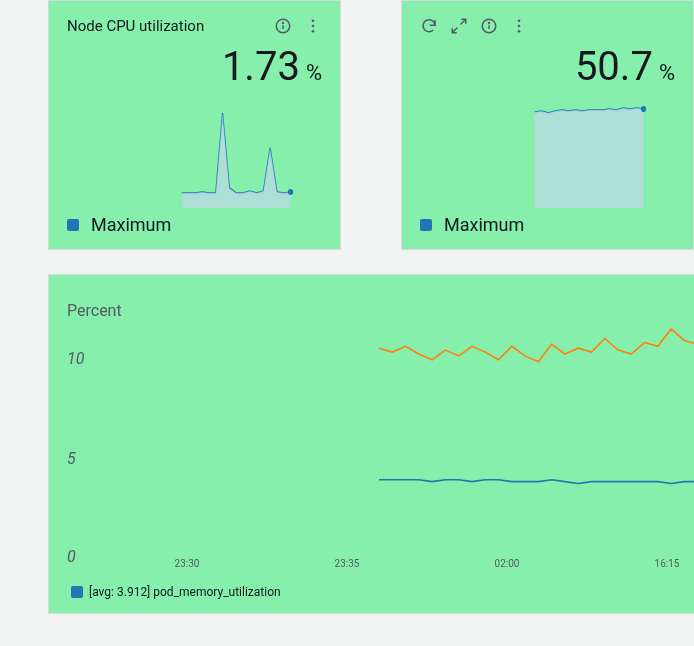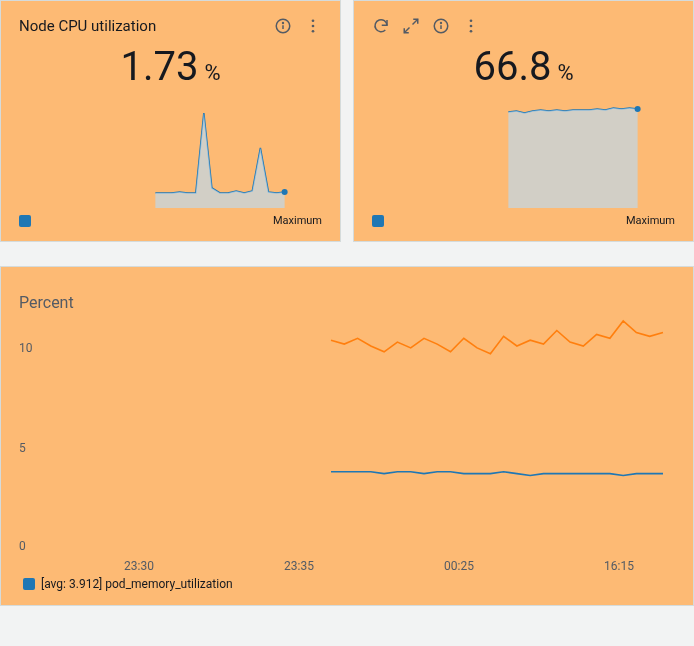--- a/index.html
+++ b/index.html
@@ -9,25 +9,26 @@
     width: 694px;
     font-size: 14px;
     color: #16191f;
   }
   .top-row {
     display: flex;
     gap: 12px;
     padding: 0;
   }
   .card {
-    background: #fdba74;
+    background: #86efac;
     border: 1px solid #d5dbdb;
     border-radius: 0;
     padding: 16px 18px 14px 18px;
     position: relative;
+    margin-left: 48px;
   }
   .small-card {
     flex: 1;
     min-width: 0;
   }
   .card-header {
     display: flex;
     align-items: center;
     justify-content: space-between;
     margin-bottom: 8px;
@@ -46,44 +47,44 @@
     width: 18px;
     height: 18px;
     cursor: pointer;
     display: flex;
     align-items: center;
     justify-content: center;
     color: #545b64;
   }
   .icon-btn svg { width: 100%; height: 100%; }
   .big-stat {
-    text-align: center;
+    text-align: right;
     margin: 6px 0 8px 0;
   }
   .big-num {
     font-size: 40px;
     font-weight: 400;
   }
   .big-unit {
     font-size: 22px;
     margin-left: 6px;
   }
   .spark-wrap {
     height: 110px;
     position: relative;
   }
   .spark-wrap svg { width: 100%; height: 100%; }
   .legend-small {
     text-align: center;
     margin-top: 6px;
-    font-size: 11px;
-    display: flex;
-    align-items: center;
-    justify-content: space-between;
-    gap: 6px;
+    font-size: 18px;
+    display: flex;
+    align-items: center;
+    justify-content: flex-start;
+    gap: 12px;
   }
   .swatch {
     display: inline-block;
     width: 12px;
     height: 12px;
     border-radius: 2px;
   }
   .large-card-wrap {
     padding: 24px 0 0 0;
   }
@@ -91,34 +92,35 @@
     width: 100%;
   }
   .chart-area {
     position: relative;
     height: 280px;
     margin-top: 10px;
   }
   .y-label {
     position: absolute;
     left: 0;
-    font-size: 12px;
-    color: #545b64;
+    font-size: 16px;
+    color: #545b64;
+    font-style: italic;
   }
   .y-title {
     position: absolute;
     left: 0;
     top: 0;
     font-size: 16px;
     color: #545b64;
   }
   .x-label {
     position: absolute;
-    bottom: 0;
-    font-size: 12px;
+    bottom: 12px;
+    font-size: 10px;
     color: #545b64;
     transform: translateX(-50%);
   }
   .chart-svg-wrap {
     position: absolute;
     left: 48px;
     right: 8px;
     top: 24px;
     bottom: 24px;
   }
@@ -206,21 +208,21 @@
         <div class="icon-btn">
           <svg viewBox="0 0 24 24" fill="currentColor">
               <circle cx="12" cy="5" r="1.8"></circle>
               <circle cx="12" cy="12" r="1.8"></circle>
               <circle cx="12" cy="19" r="1.8"></circle>
             </svg>
         </div>
       </div>
     </div>
     <div class="big-stat">
-      <span class="big-num">66.8</span><span class="big-unit">%</span>
+      <span class="big-num">50.7</span><span class="big-unit">%</span>
     </div>
     <div class="spark-wrap">
       <svg viewBox="0 0 300 110" preserveAspectRatio="none">
         <path d="M135,14 L143,13 L151,15 L159,13 L167,12 L175,13 L183,12 L191,13 L199,12 L207,12 L215,12 L223,11 L231,12 L239,10 L247,11 L255,10 L263,11" fill="none" stroke="#1f77b4" stroke-width="1.5"></path>
         <path d="M135,14 L143,13 L151,15 L159,13 L167,12 L175,13 L183,12 L191,13 L199,12 L207,12 L215,12 L223,11 L231,12 L239,10 L247,11 L255,10 L263,11 L263,110 L135,110 Z" fill="#bfd8ea" opacity="0.7"></path>
         <circle cx="263" cy="11" r="3" fill="#1f77b4"></circle>
       </svg>
     </div>
     <div class="legend-small">
       <span class="swatch" style="background:#1f77b4"></span>
@@ -233,21 +235,21 @@
   <div class="card large-card">
 
     <div class="chart-area">
       <div class="y-title">Percent</div>
       <div class="y-label" style="top:48px">10</div>
       <div class="y-label" style="top:148px">5</div>
       <div class="y-label" style="top:246px">0</div>
 
       <div class="x-label" style="left:120px">23:30</div>
       <div class="x-label" style="left:280px">23:35</div>
-      <div class="x-label" style="left:440px">00:25</div>
+      <div class="x-label" style="left:440px">02:00</div>
       <div class="x-label" style="left:600px">16:15</div>
 
       <div class="chart-svg-wrap">
         <svg id="pod-chart" viewBox="0 0 600 232" preserveAspectRatio="none">
             <path d="M264.0,154.7 L277.3,154.7 L290.6,154.7 L303.8,154.7 L317.1,156.6 L330.4,154.7 L343.7,154.7 L357.0,156.6 L370.2,154.7 L383.5,154.7 L396.8,156.6 L410.1,156.6 L423.4,156.6 L436.6,154.7 L449.9,156.6 L463.2,158.5 L476.5,156.6 L489.8,156.6 L503.0,156.6 L516.3,156.6 L529.6,156.6 L542.9,156.6 L556.2,158.5 L569.4,156.6 L582.7,156.6 L596.0,156.6 " fill="none" stroke="#1f77b4" stroke-width="1.6"></path>
             <path d="M264.0,23.2 L277.3,27.1 L290.6,21.3 L303.8,29.0 L317.1,34.8 L330.4,25.1 L343.7,30.9 L357.0,21.3 L370.2,27.1 L383.5,34.8 L396.8,21.3 L410.1,30.9 L423.4,36.7 L436.6,19.3 L449.9,29.0 L463.2,23.2 L476.5,27.1 L489.8,13.5 L503.0,25.1 L516.3,29.0 L529.6,17.4 L542.9,21.3 L556.2,3.9 L569.4,15.5 L582.7,19.3 L596.0,15.5 " fill="none" stroke="#ff7f0e" stroke-width="1.6"></path>
           </svg>
       </div>
     </div>
 

